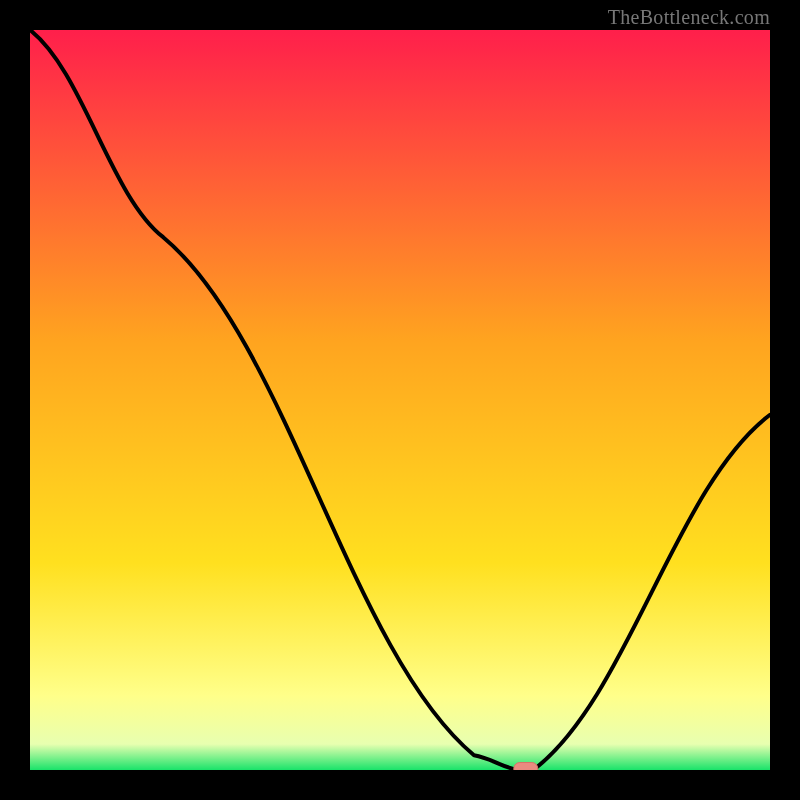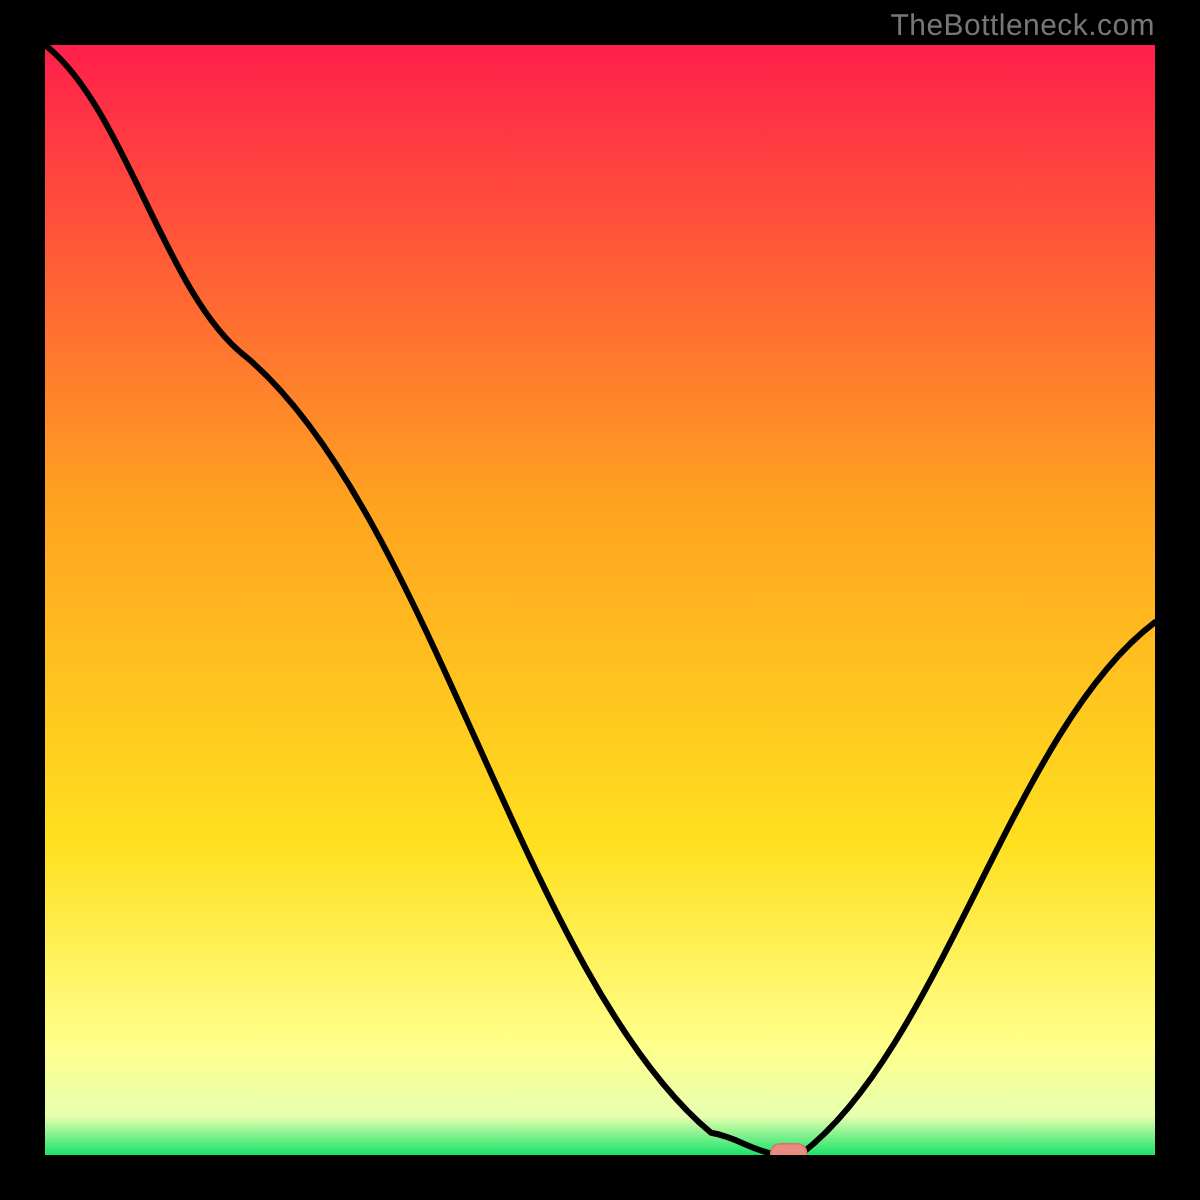--- a/index.html
+++ b/index.html
@@ -8,20 +8,21 @@
     width: 800px;
     height: 800px;
     background: #000;
     overflow: hidden;
     font-family: Arial, Helvetica, sans-serif;
   }
   .stage {
     position: relative;
     width: 800px;
     height: 592px;
+    font-family: Liberation Serif, serif;
   }
   .plot-area {
     position: absolute;
     left: 30px;
     top: 30px;
     width: 740px;
     height: 740px;
   }
   .watermark {
     position: absolute;

